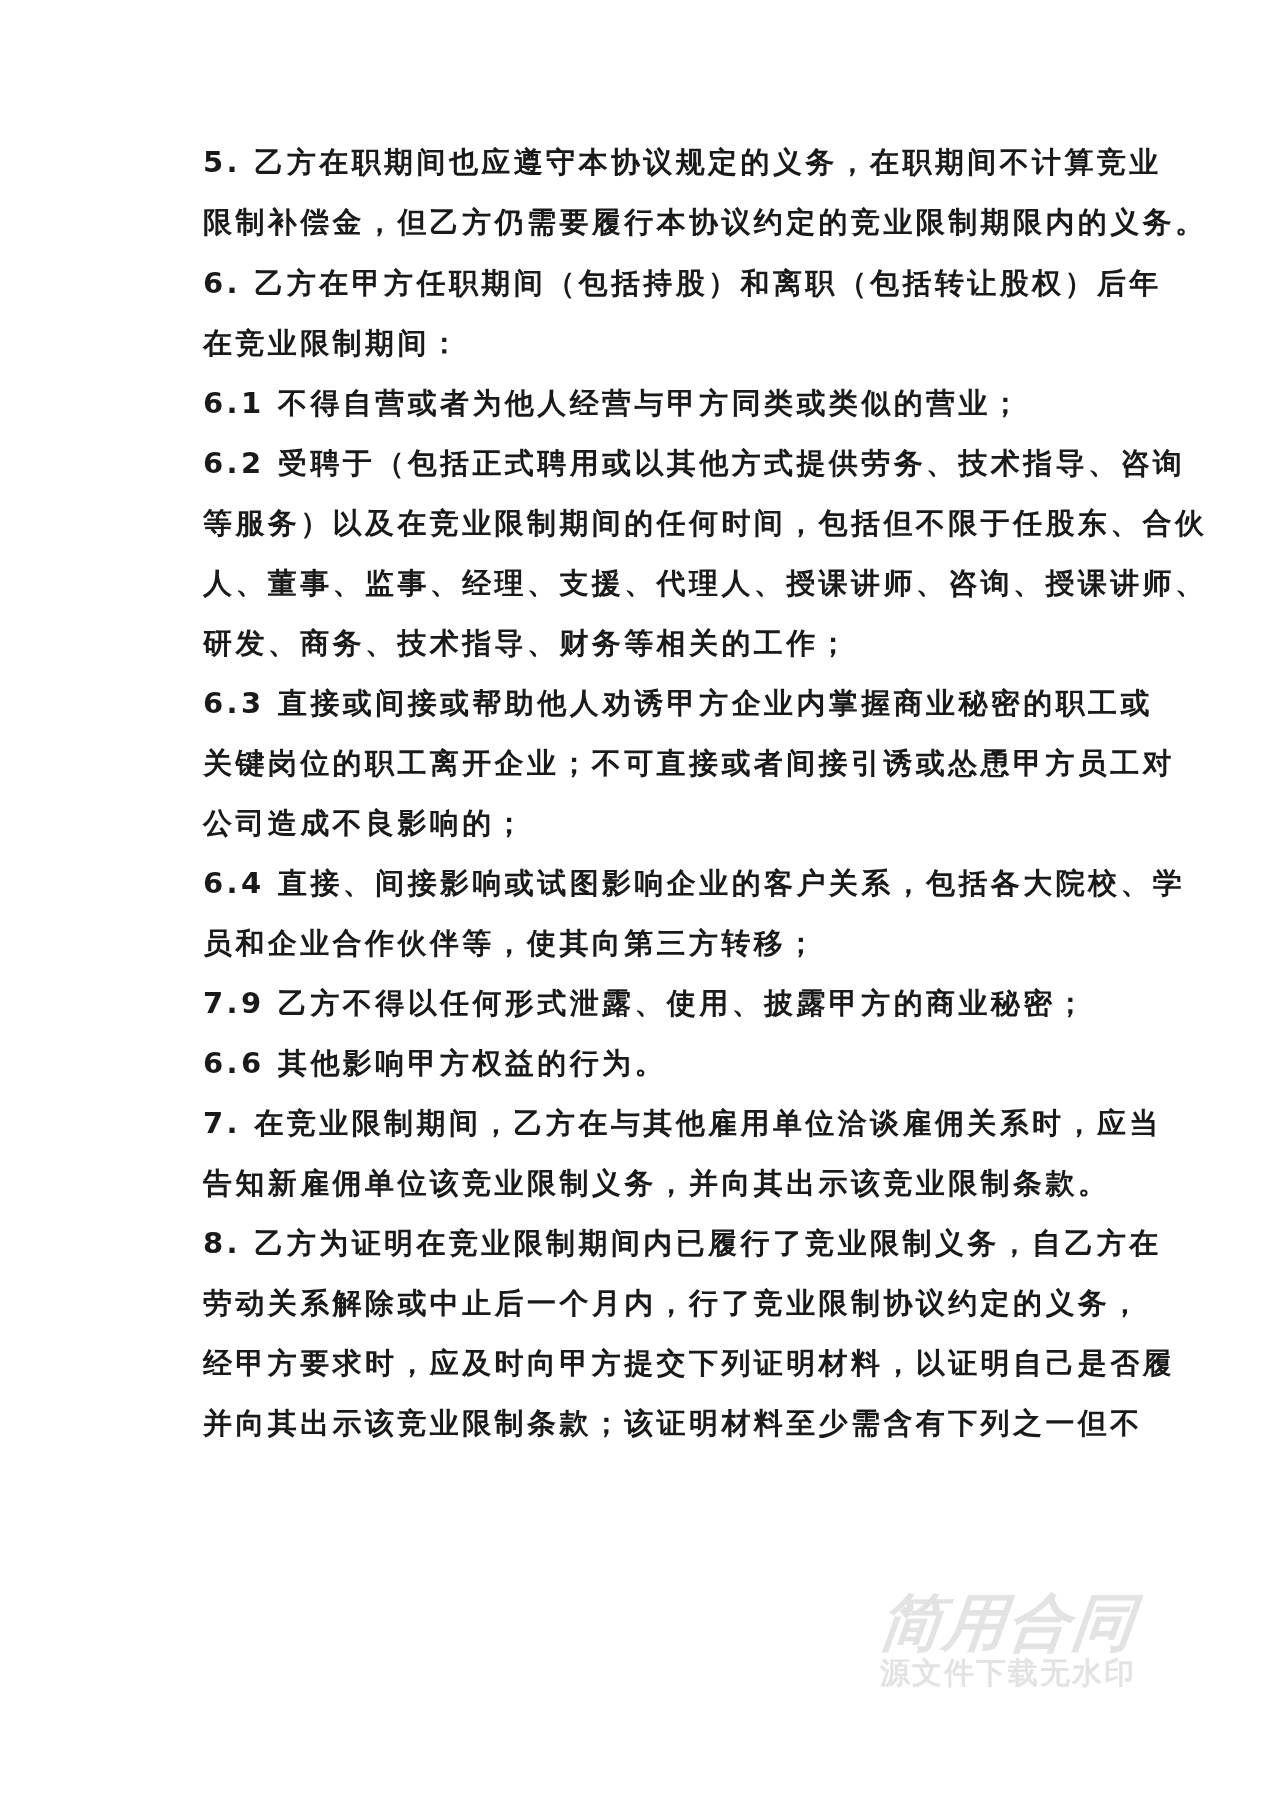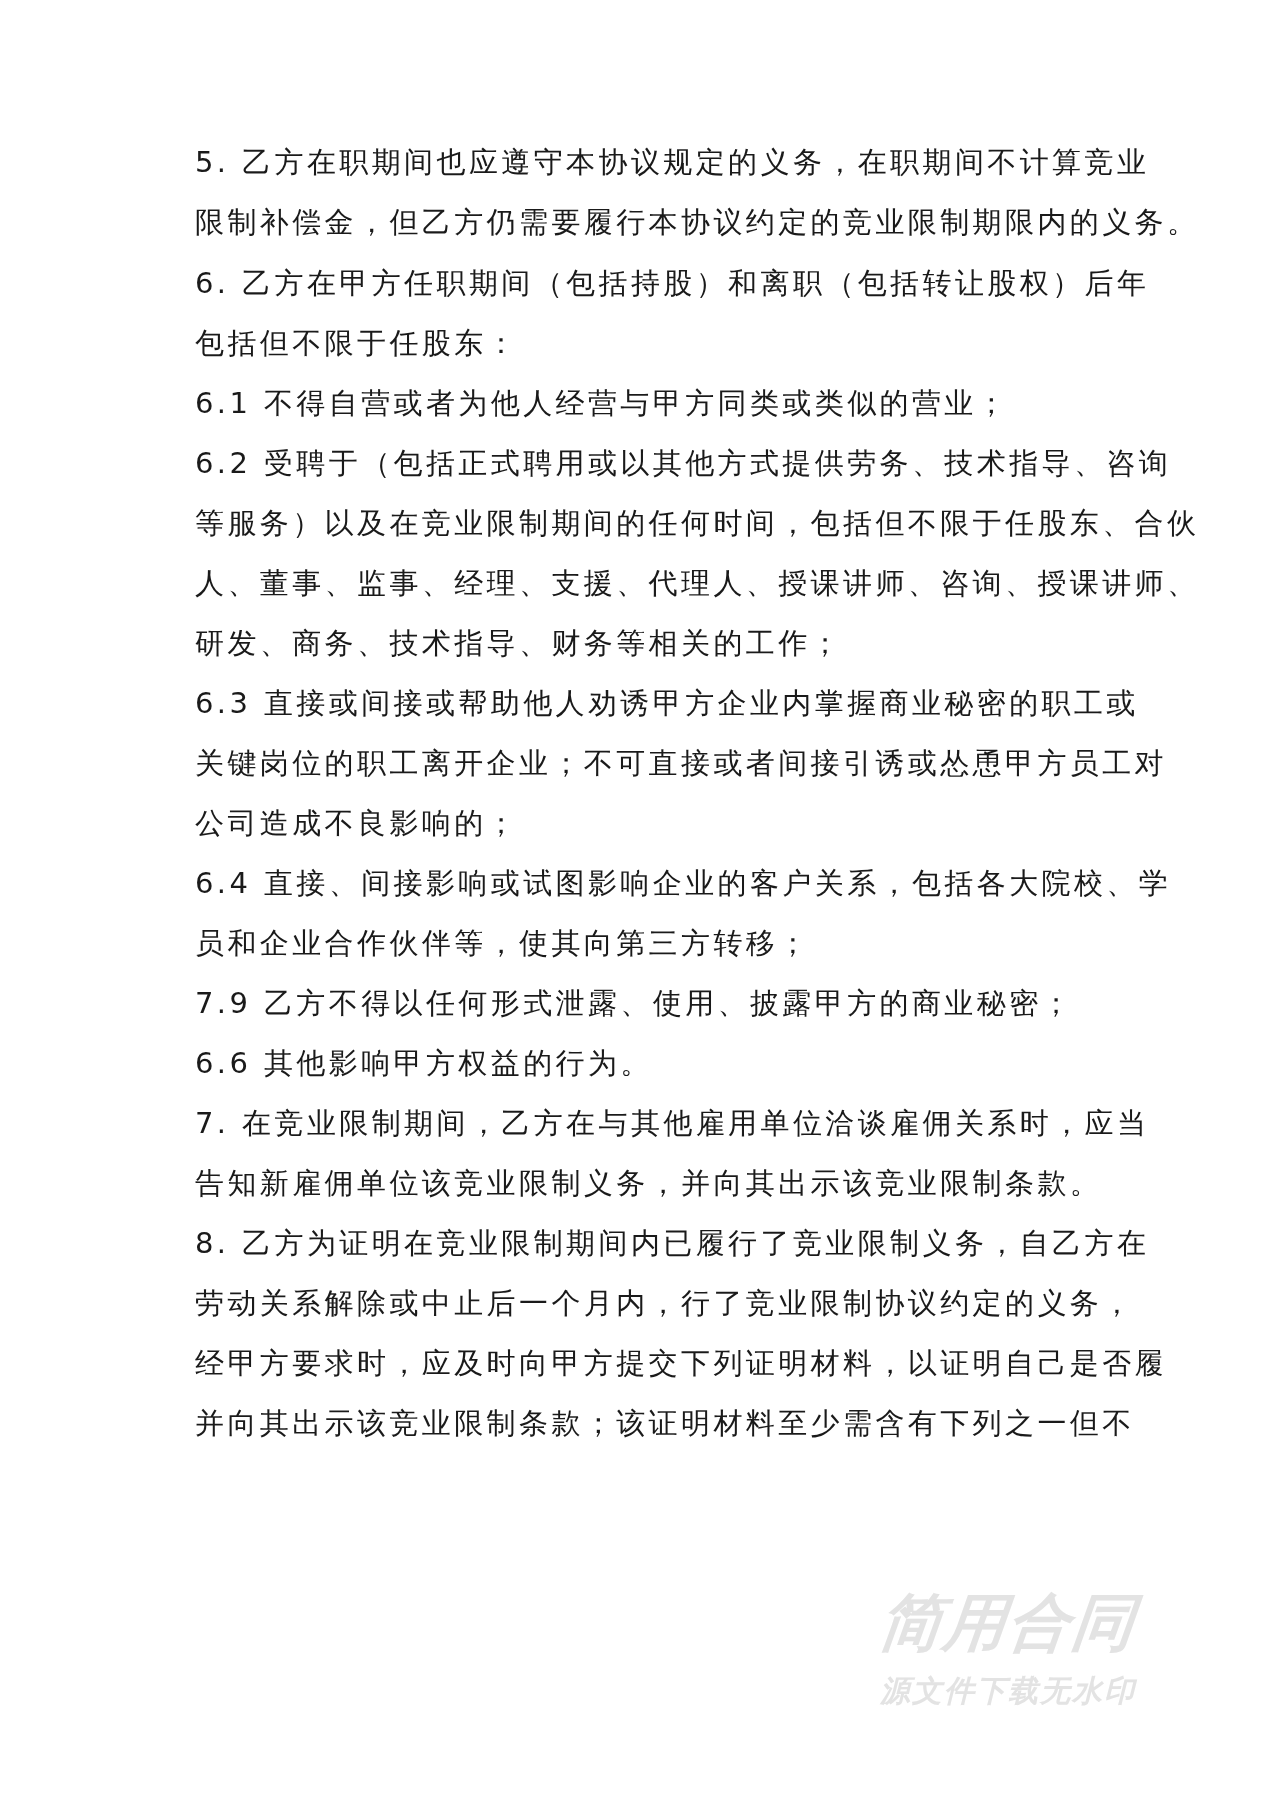--- a/index.html
+++ b/index.html
@@ -24,27 +24,27 @@
       background: #ffffff;
     }
     .content {
       position: absolute;
       left: 195px;
       top: 140px;
       width: 900px;
     }
     .line {
       position: absolute;
-      left: 0;
+      left: 8px;
       white-space: nowrap;
       font-size: 29px;
       line-height: 44px;
       height: 44px;
       letter-spacing: 3.4px;
-      font-weight: 400;
+      font-weight: 700;
     }
     .watermark {
       position: absolute;
       left: 880px;
       top: 1590px;
       width: 340px;
       text-align: left;
       pointer-events: none;
     }
     .wm-title {
@@ -53,37 +53,36 @@
       font-style: italic;
       font-size: 62px;
       letter-spacing: 2px;
       color: #e3e3e3;
       line-height: 66px;
       transform: skewX(-6deg);
     }
     .wm-sub {
       font-family: "DejaVu Sans", sans-serif;
       font-weight: 700;
-      font-style: italic;
       font-size: 30px;
       letter-spacing: 2px;
       color: #e3e3e3;
-      margin-top: 18px;
+      margin-top: 0;
       line-height: 34px;
     }
   </style>
 </head>
 <body>
 
 <div class="page">
   <div class="content">
     <div class="line" style="top:0px">5. 乙方在职期间也应遵守本协议规定的义务，在职期间不计算竞业</div>
     <div class="line" style="top:60px">限制补偿金，但乙方仍需要履行本协议约定的竞业限制期限内的义务。</div>
     <div class="line" style="top:121px">6. 乙方在甲方任职期间（包括持股）和离职（包括转让股权）后年</div>
-    <div class="line" style="top:181px">包括但不限于任股东：</div>
+    <div class="line" style="top:181px">在竞业限制期间：</div>
     <div class="line" style="top:241px">6.1  不得自营或者为他人经营与甲方同类或类似的营业；</div>
     <div class="line" style="top:301px">6.2 受聘于（包括正式聘用或以其他方式提供劳务、技术指导、咨询</div>
     <div class="line" style="top:361px">等服务）以及在竞业限制期间的任何时间，包括但不限于任股东、合伙</div>
     <div class="line" style="top:421px">人、董事、监事、经理、支援、代理人、授课讲师、咨询、授课讲师、</div>
     <div class="line" style="top:481px">研发、商务、技术指导、财务等相关的工作；</div>
     <div class="line" style="top:541px">6.3 直接或间接或帮助他人劝诱甲方企业内掌握商业秘密的职工或</div>
     <div class="line" style="top:601px">关键岗位的职工离开企业；不可直接或者间接引诱或怂恿甲方员工对</div>
     <div class="line" style="top:661px">公司造成不良影响的；</div>
     <div class="line" style="top:721px">6.4 直接、间接影响或试图影响企业的客户关系，包括各大院校、学</div>
     <div class="line" style="top:781px">员和企业合作伙伴等，使其向第三方转移；</div>

